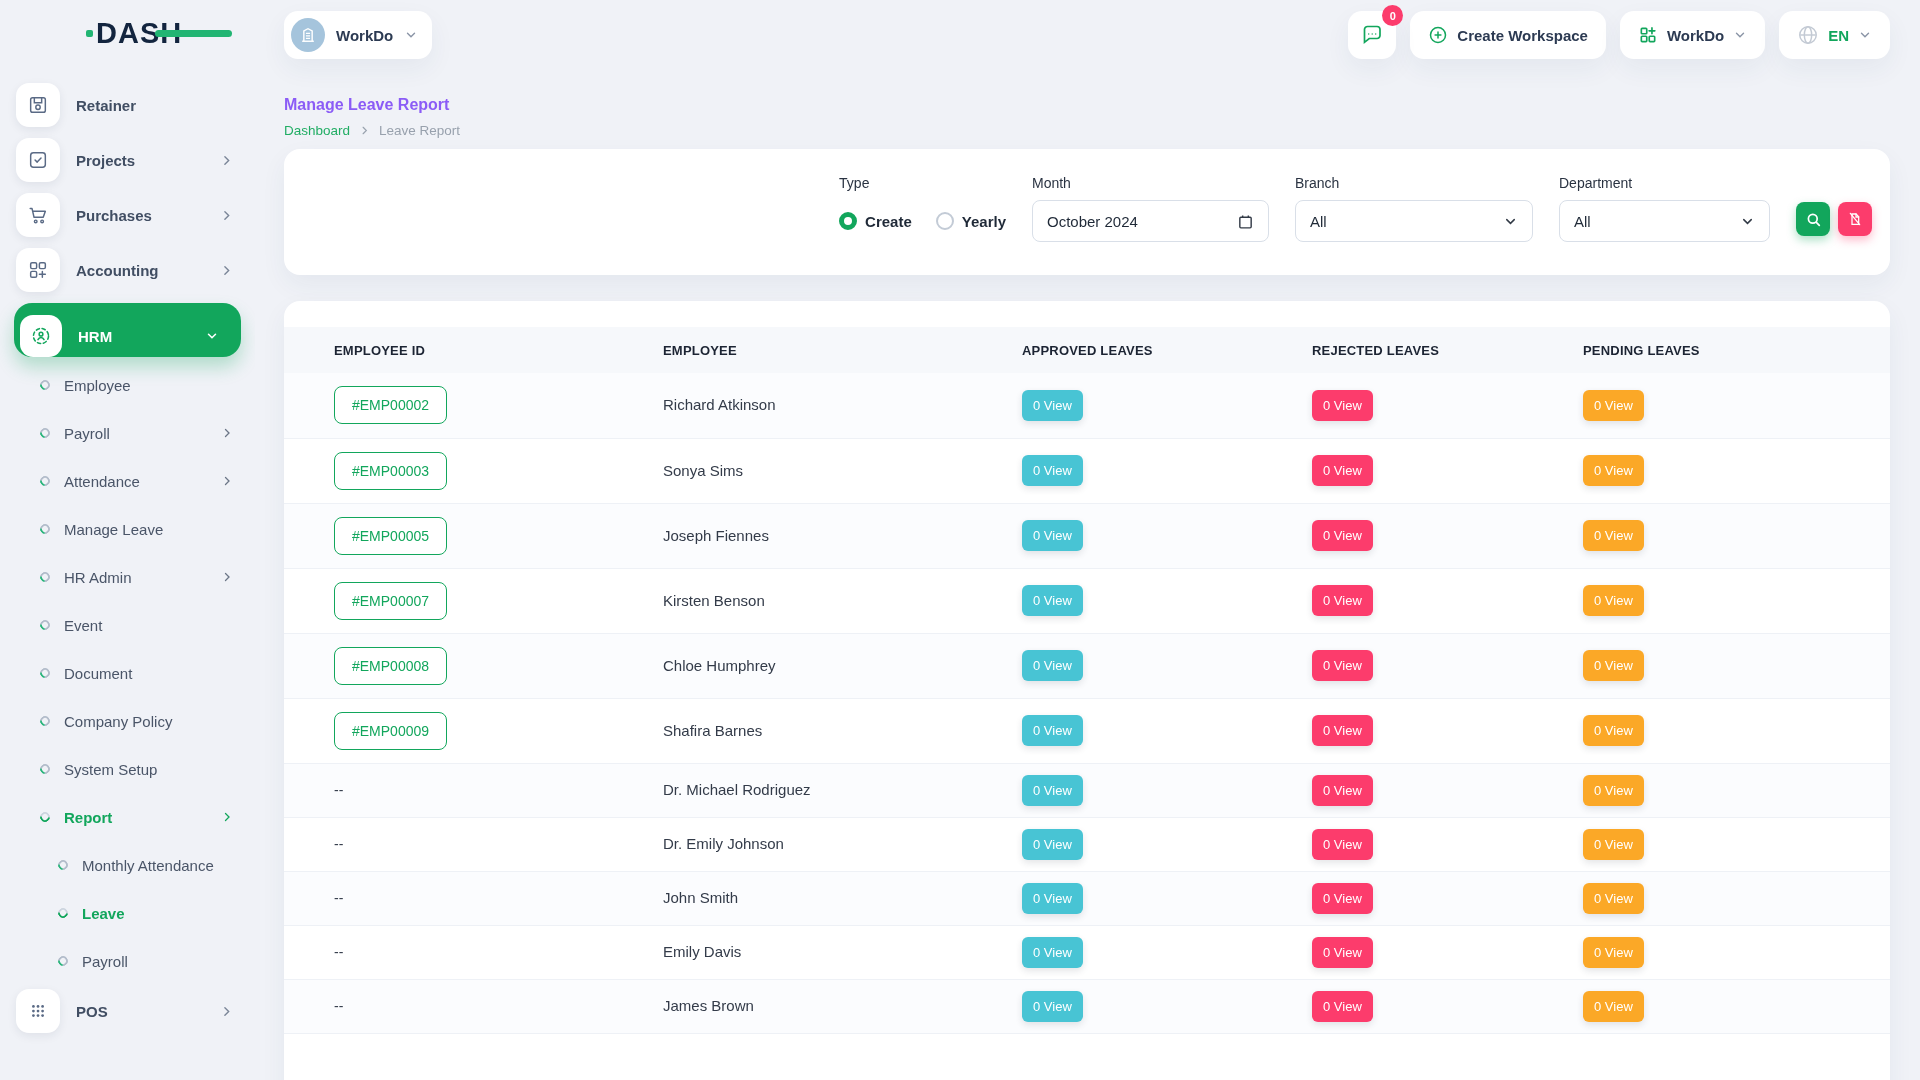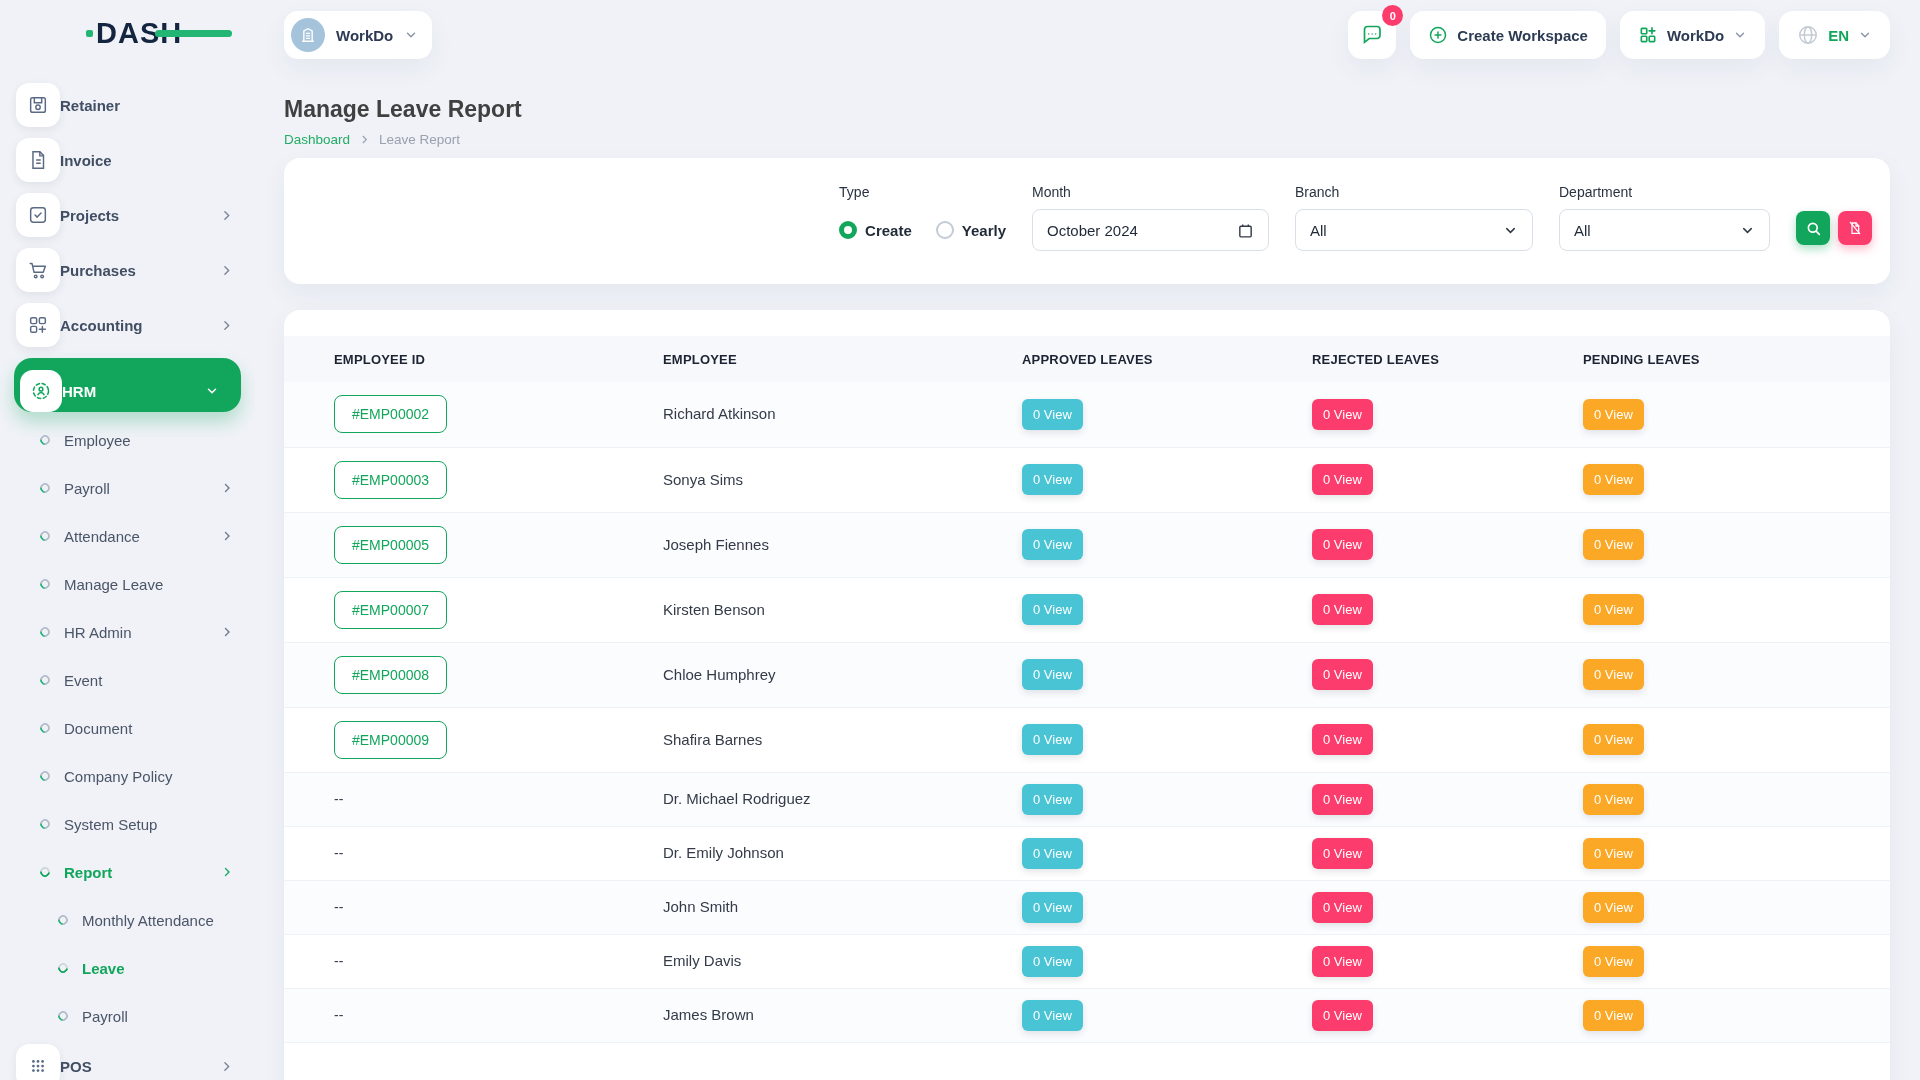--- a/index.html
+++ b/index.html
@@ -39,42 +39,42 @@
   .pill-btn { height:48px; background:#fff; border:none; border-radius:14px; display:flex; align-items:center;
     gap:9px; padding:0 18px; font-size:15px; color:#2c3a52; font-weight:600; box-shadow:var(--card-shadow);
     cursor:pointer; font-family:inherit; }
   .lang-green { color:var(--primary); font-weight:700; }
 
   
   .sidebar { position:absolute; top:70px; left:0; width:255px; bottom:0; padding:13px 16px 0 16px; overflow:hidden; }
   .side-item { display:flex; align-items:center; height:44px; margin-bottom:11px; cursor:pointer; }
   .tile { width:44px; height:44px; background:#fff; border-radius:13px; box-shadow:0 3px 10px rgba(25,40,70,.08);
     display:flex; align-items:center; justify-content:center; color:#5a6a85; flex:none; }
-  .side-label { font-size:15px; font-weight:600; color:#414e63; }
+  .side-label { margin-left:16px; font-size:15px; font-weight:600; color:#414e63; }
   .chev-r { margin-left:auto; color:#7b8698; display:flex; padding-right:6px; }
 
   .hrm-pill { background:var(--primary); border-radius:18px; height:54px; display:flex; align-items:center;
     padding:12px 16px 0 6px; margin:0 -2px 8px -2px; box-shadow:0 10px 18px rgba(18,166,92,.28); cursor:pointer; }
   .hrm-pill .tile { width:42px; height:42px; color:var(--primary); box-shadow:none; }
   .hrm-pill .side-label { color:#fff; font-weight:700; }
   .hrm-pill .chev-r { color:#fff; }
 
   .sub-item { display:flex; align-items:center; height:40px; margin-bottom:8px; padding-left:24px; cursor:pointer; }
   .sub-item.deep { padding-left:42px;text-align:right; }
   .ring { width:10px; height:10px; border:2px solid #b3bdcb; border-left-color:#2bb57c; border-radius:50%;
     transform:rotate(-40deg); flex:none; }
   .sub-item.active .ring { border-color:#cdd5df; border-left-color:var(--primary); border-bottom-color:var(--primary); }
   .sub-label { margin-left:14px; font-size:15px; color:#4a5568; font-weight:500; }
   .sub-item.active .sub-label { color:var(--primary); font-weight:600; }
   .sub-item .chev-r { color:#6b7687; }
   .sub-item.active .chev-r { color:var(--primary); }
 
   
   .main { position:absolute; left:255px; top:70px; right:0; bottom:0; padding:0 30px 0 29px; overflow:hidden; }
-  .page-title { margin:26px 0 0 0; font-size:23px; font-weight:700; color:#404040; }
+  .page-title { margin:26px 0 0 0; font-size:16px; font-weight:700; color:#8b5cf6; }
   .breadcrumb { display:flex; align-items:center; gap:9px; margin-top:9px; font-size:13.5px; }
   .bc-link { color:#21ad64; cursor:pointer; text-decoration:none; }
   .bc-sep { color:#9aa3af; display:flex; }
   .bc-current { color:#98a1ad; }
 
   
   .filter-card { background:#fff; border-radius:16px; box-shadow:var(--card-shadow); margin-top:11px; height:126px;
     display:flex; justify-content:flex-end; gap:26px; padding:26px 18px 0 8px; }
   .fgroup { }
   .flabel { font-size:14px; color:#2a3342; margin-bottom:9px; font-weight:500; }
@@ -199,30 +199,20 @@
     <span class="tile">
       <svg width="22" height="22" viewBox="0 0 24 24" fill="none" stroke="currentColor" stroke-width="1.6">
         <rect x="4" y="4" width="16" height="16" rx="2"></rect>
           <path d="M8 4v5.5h8V4"></path>
           <circle cx="12" cy="14.5" r="2.4"></circle>
       </svg>
     </span>
     <span class="side-label">Retainer</span>
   </div>
 
-  <div class="side-item">
-    <span class="tile">
-      <svg width="22" height="22" viewBox="0 0 24 24" fill="none" stroke="currentColor" stroke-width="1.6">
-        <path d="M6.5 3h7.5l4 4v14h-11.5z"></path>
-          <path d="M14 3v4.5h4.5"></path>
-          <path d="M10 12h5M10 15.5h5"></path>
-      </svg>
-    </span>
-    <span class="side-label">Invoice</span>
-  </div>
 
   <div class="side-item">
     <span class="tile">
       <svg width="22" height="22" viewBox="0 0 24 24" fill="none" stroke="currentColor" stroke-width="1.6" stroke-linecap="round" stroke-linejoin="round">
         <rect x="4" y="4" width="16" height="16" rx="3"></rect>
           <path d="M8.8 12l2.3 2.3 4.2-4.5"></path>
       </svg>
     </span>
     <span class="side-label">Projects</span>
     <span class="chev-r">

